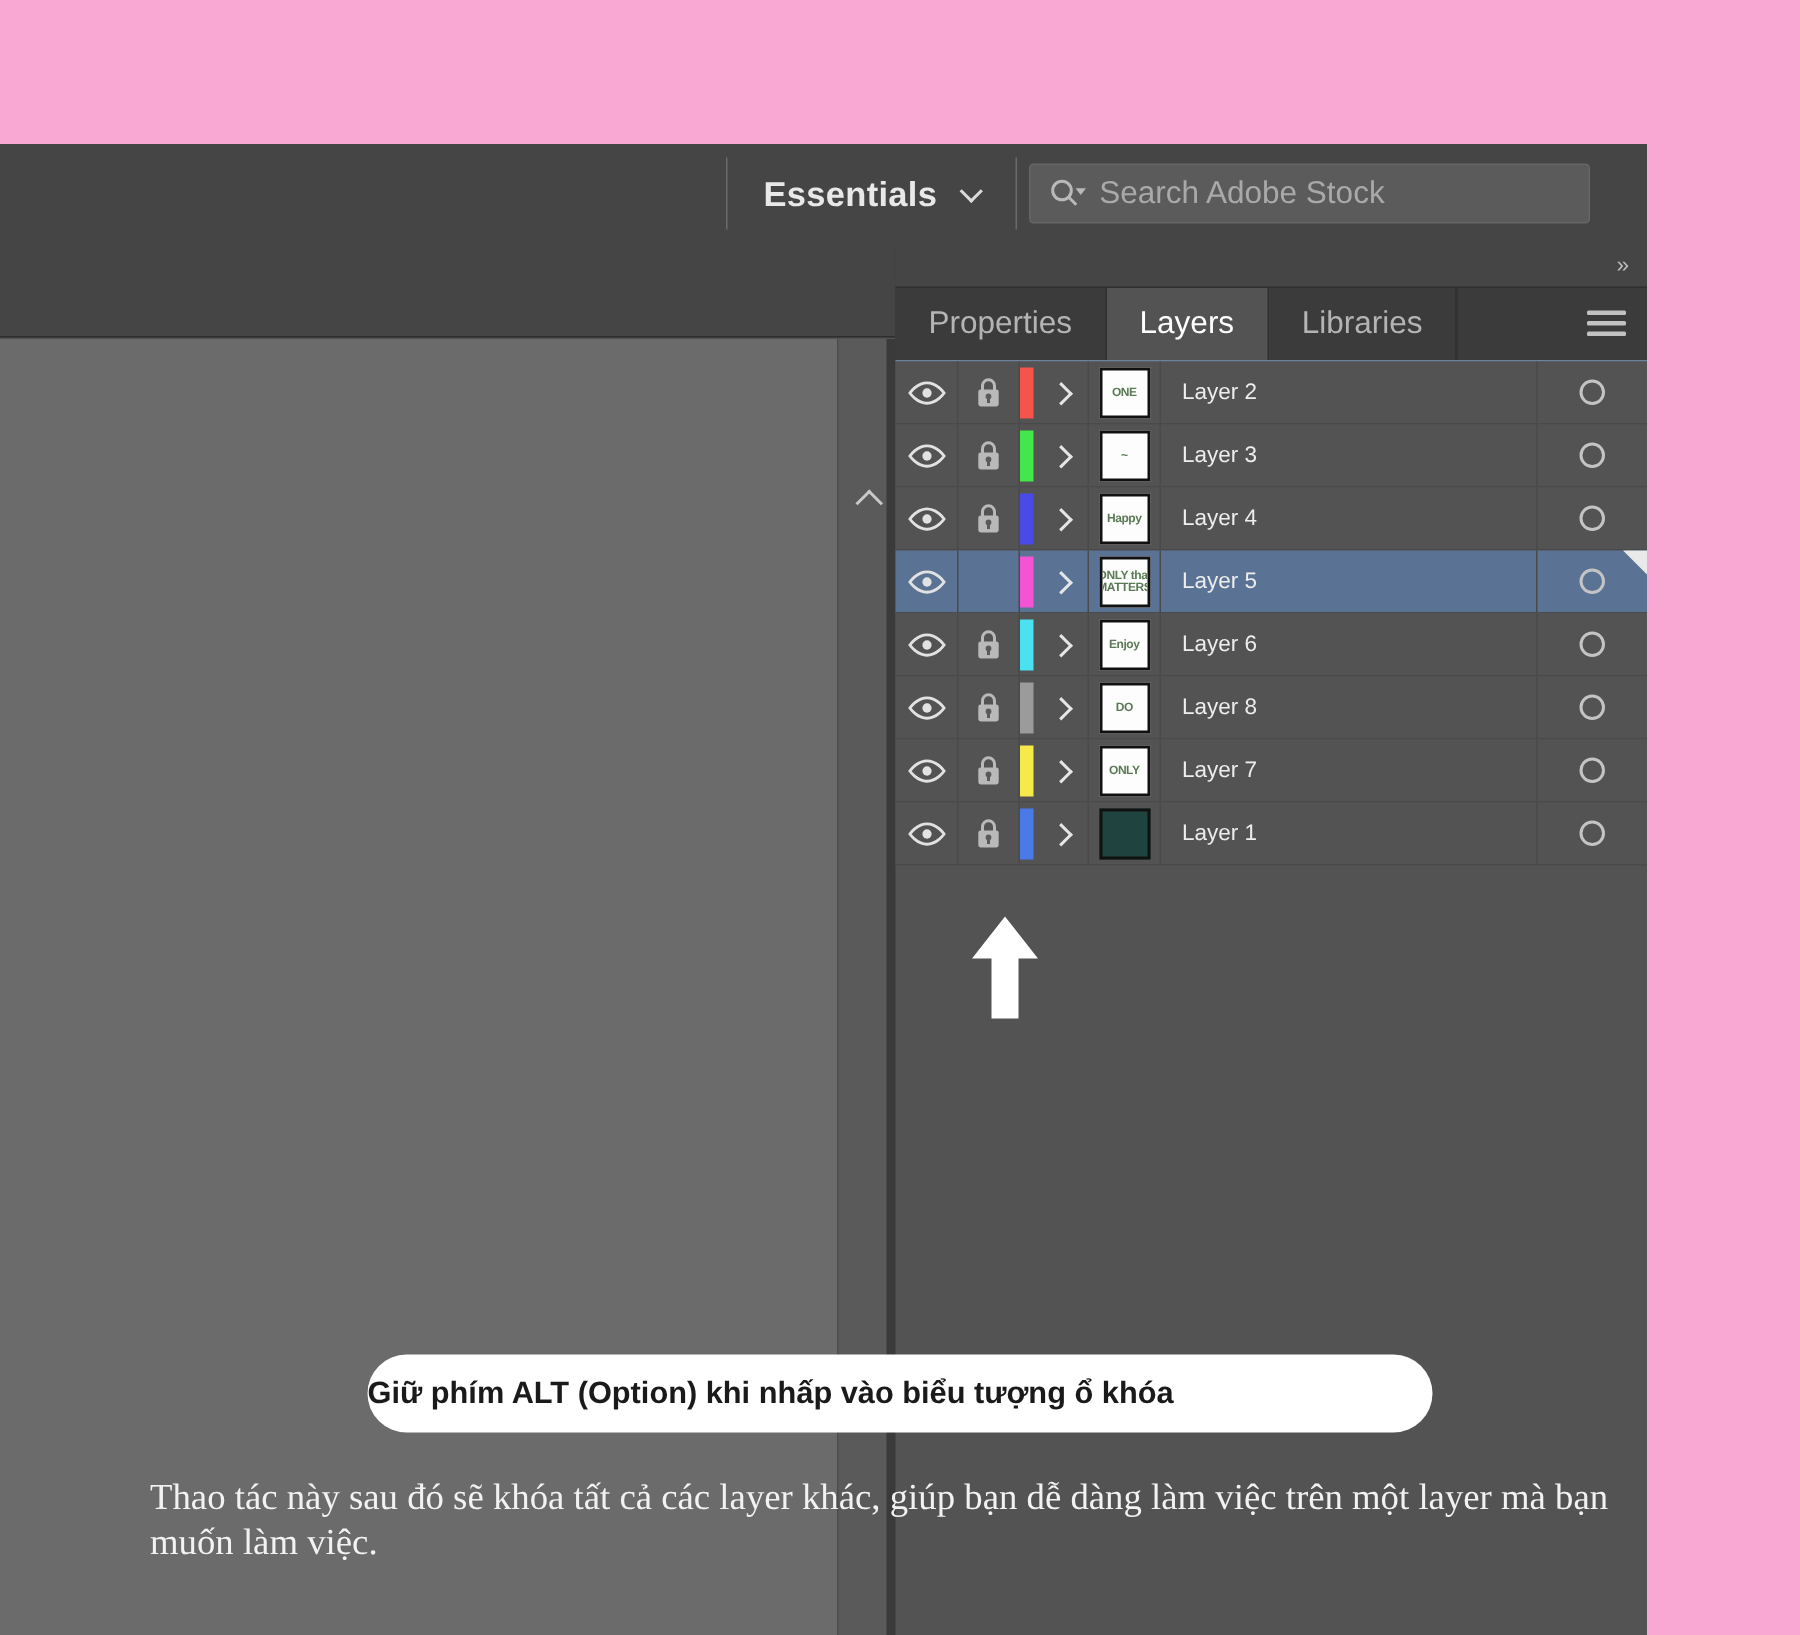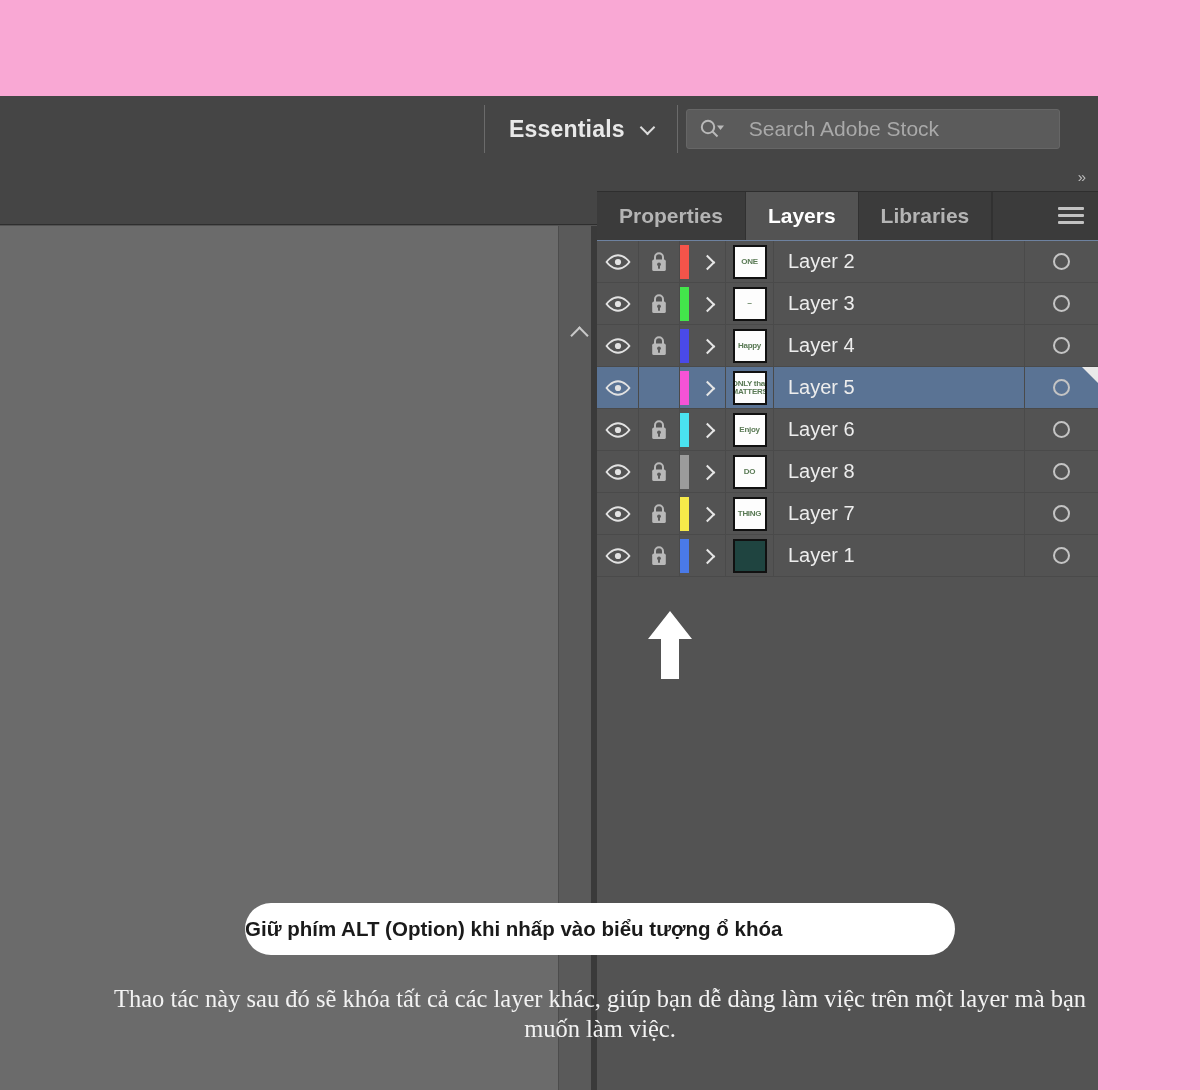--- a/index.html
+++ b/index.html
@@ -50,21 +50,21 @@
     border-right: 2.5px solid #dcdcdc;
     border-bottom: 2.5px solid #dcdcdc;
     transform: rotate(45deg);
   }
   .search-wrap {
     margin-left: 8px;
     width: 374px; height: 40px;
     background: #5b5b5b;
     border: 1px solid #666;
     border-radius: 3px;
-    display: flex; align-items: center; gap: 24px;
+    display: flex; align-items: center; gap: 8px;
     padding: 0 12px;
   }
   .search-ico { width: 26px; height: 22px; position: relative; flex: 0 0 26px; }
   .search-ico svg { display: block; }
   .search-text {
     color: #a9a9a9; font-size: 21px; white-space: nowrap;
   }
 
   
   .ctrlbar {
@@ -124,21 +124,21 @@
   }
   .tabstrip {
     position: relative;
     height: 48px; width: 100%;
     background: #3b3b3b;
     display: flex; align-items: stretch;
   }
   .tab {
     display: flex; align-items: center; justify-content: center;
     padding: 0 22px;
-    color: #b4b4b4; font-size: 21px; font-weight: bold;
+    color: #b4b4b4; font-size: 21px; font-weight: normal;
     background: #3b3b3b;
     border-right: 1px solid #313131;
     white-space: nowrap;
   }
   .tab.active {
     background: #535353; color: #ffffff;
   }
   .tabstrip-fill {
     flex: 1 1 auto; background: #3b3b3b;
     border-left: 1px solid #313131;
@@ -220,21 +220,21 @@
     overflow: hidden;
   }
   .thumb.solid { background: #1f4440; }
   .cell-name {
     flex: 1 1 auto;
     display: flex; align-items: center;
     padding-left: 14px;
     border-right: 1px solid #4a4a4a;
   }
   .layer-name {
-    color: #ededed; font-size: 20px; white-space: nowrap;
+    color: #ededed; font-size: 15px; white-space: nowrap;
   }
   .cell-target {
     flex: 0 0 73px;
     display: flex; align-items: center; justify-content: center;
     position: relative;
   }
   .target-ring {
     width: 17px; height: 17px; border-radius: 50%;
     border: 2px solid #c4c4c4;
   }
@@ -265,21 +265,20 @@
     z-index: 40;
   }
   .pill-text {
     color: #1a1a1a; font-size: 20.5px; font-weight: bold;
     white-space: nowrap;
   }
   .caption {
     position: absolute;
     left: 100px; top: 888px;
     width: 1000px;
-    text-align: center;
     z-index: 40;
     font-family: "Liberation Serif", serif;
     color: #f2f2f2;
     font-size: 24.5px;
     line-height: 30px;
   }
 </style>
 </head>
 <body>
 
@@ -577,21 +576,21 @@
               </span>
             </div>
             <div class="cell-color">
               <span class="color-chip" style="background: rgb(246, 234, 74);"></span>
             </div>
             <div class="cell-expand">
               <span class="chev-right"></span>
             </div>
             <div class="cell-thumb">
               <div class="thumb">
-                <div class="thumb-art">THING</div>
+                <div class="thumb-art">ONLY</div>
               </div>
             </div>
             <div class="cell-name">
               <span class="layer-name">Layer 7</span>
             </div>
             <div class="cell-target">
               <span class="target-ring"></span>
             </div>
           </div>
           <div class="layer-row">

